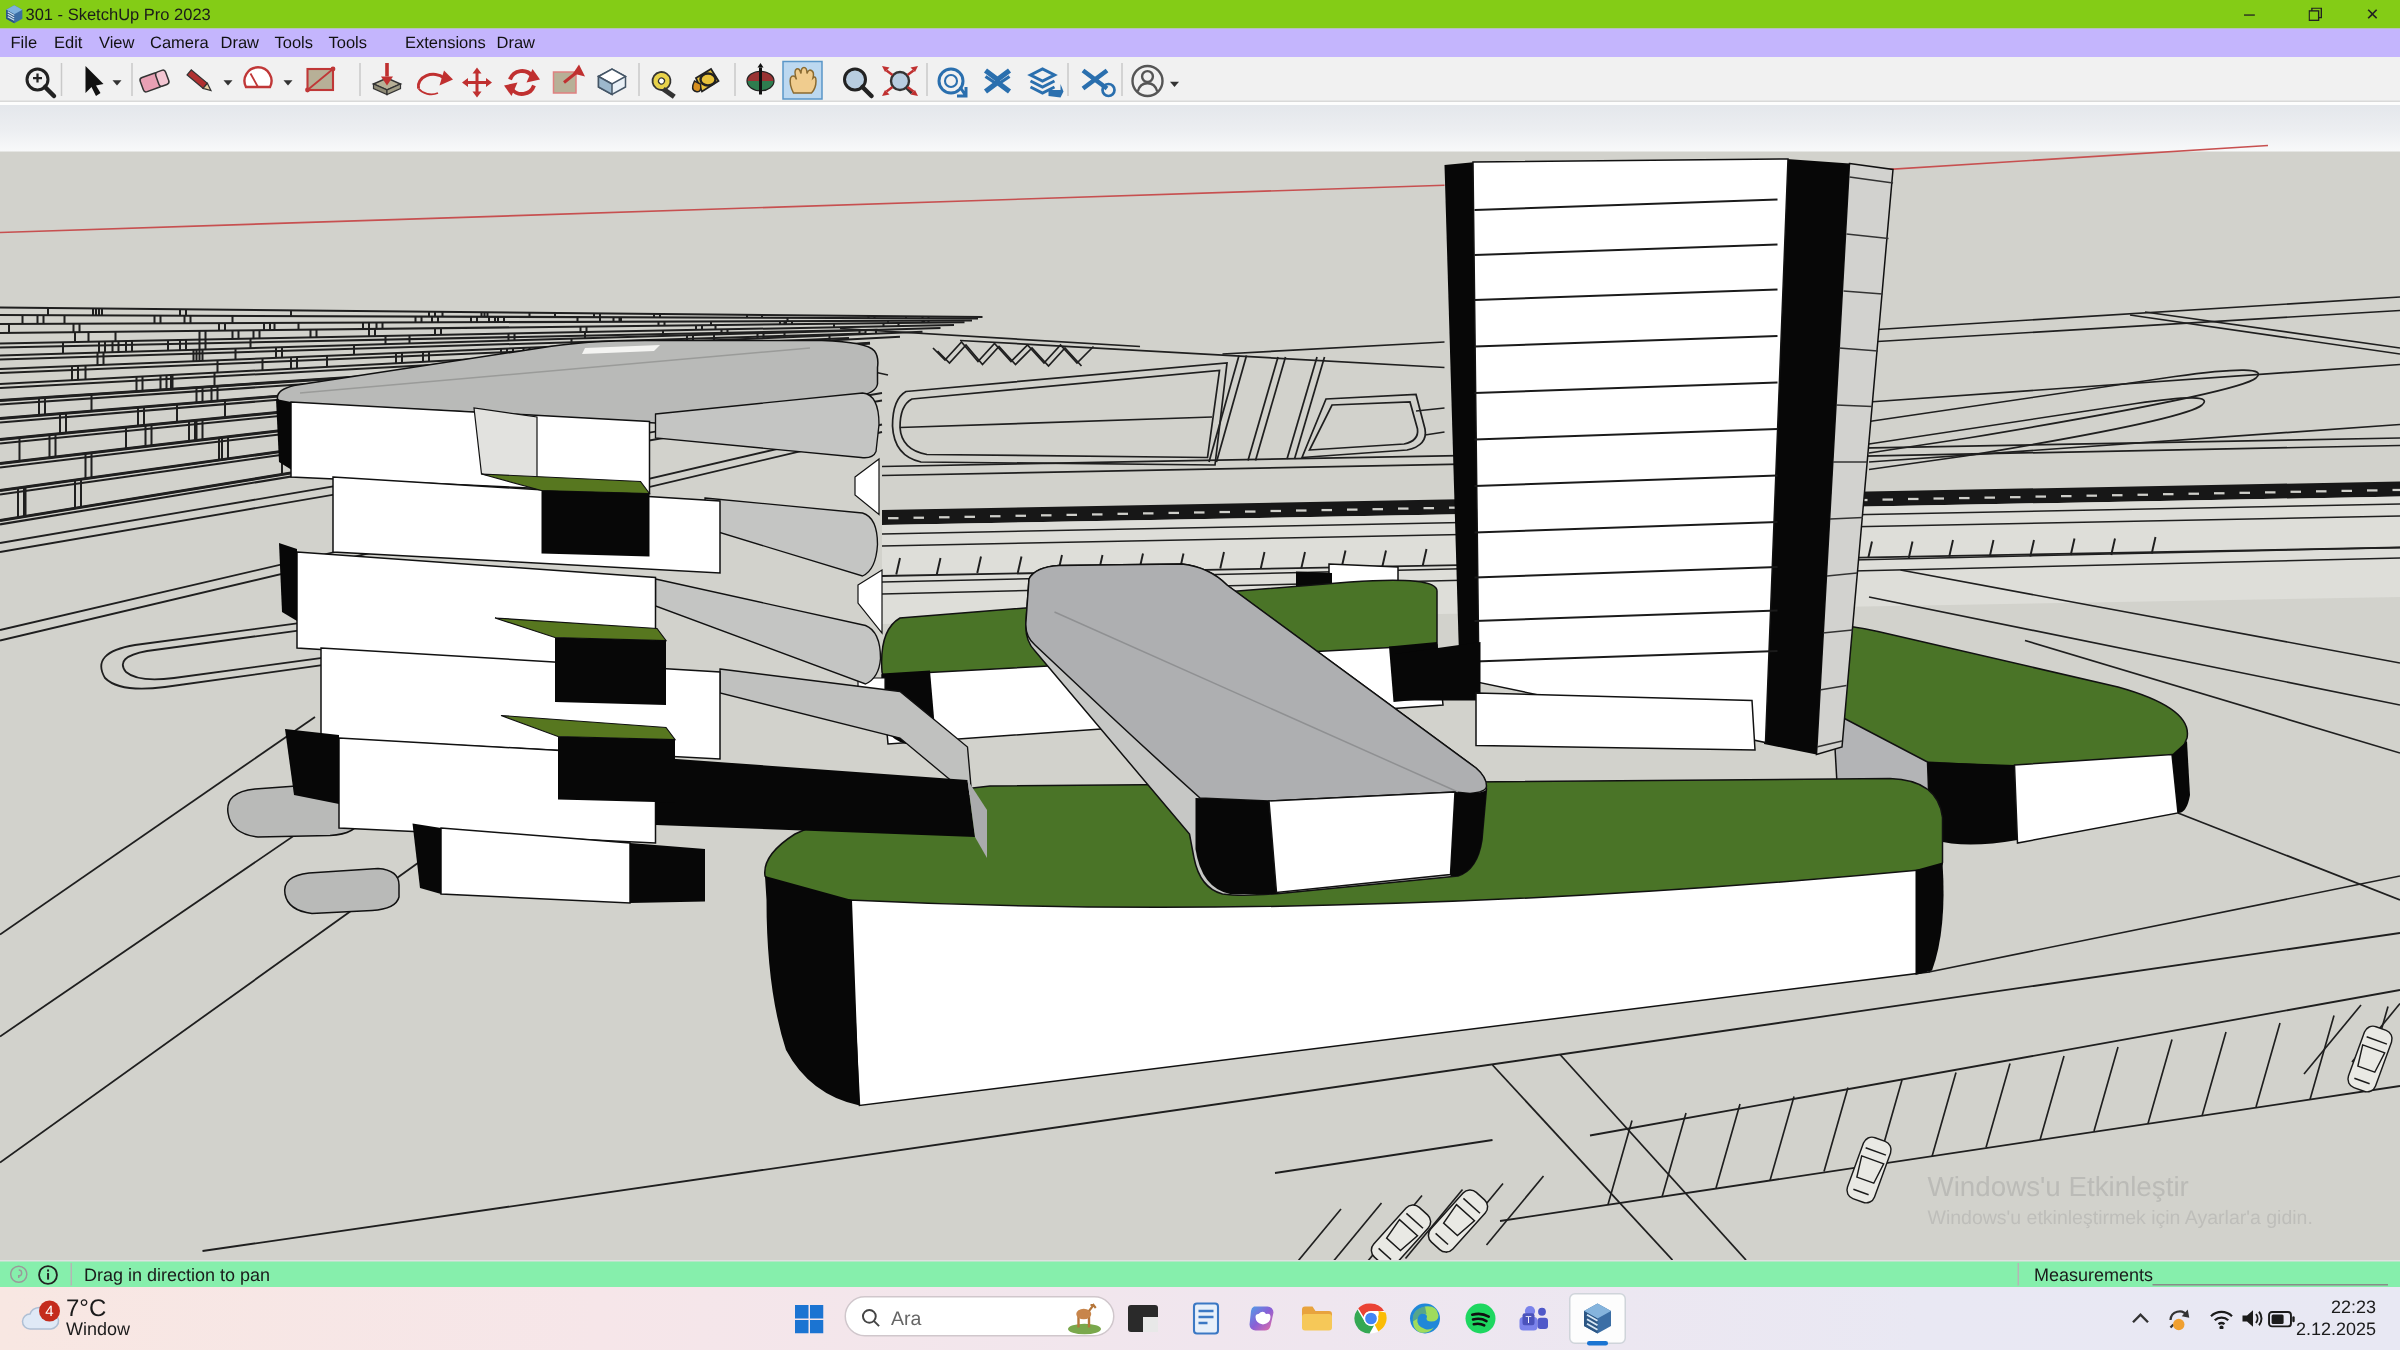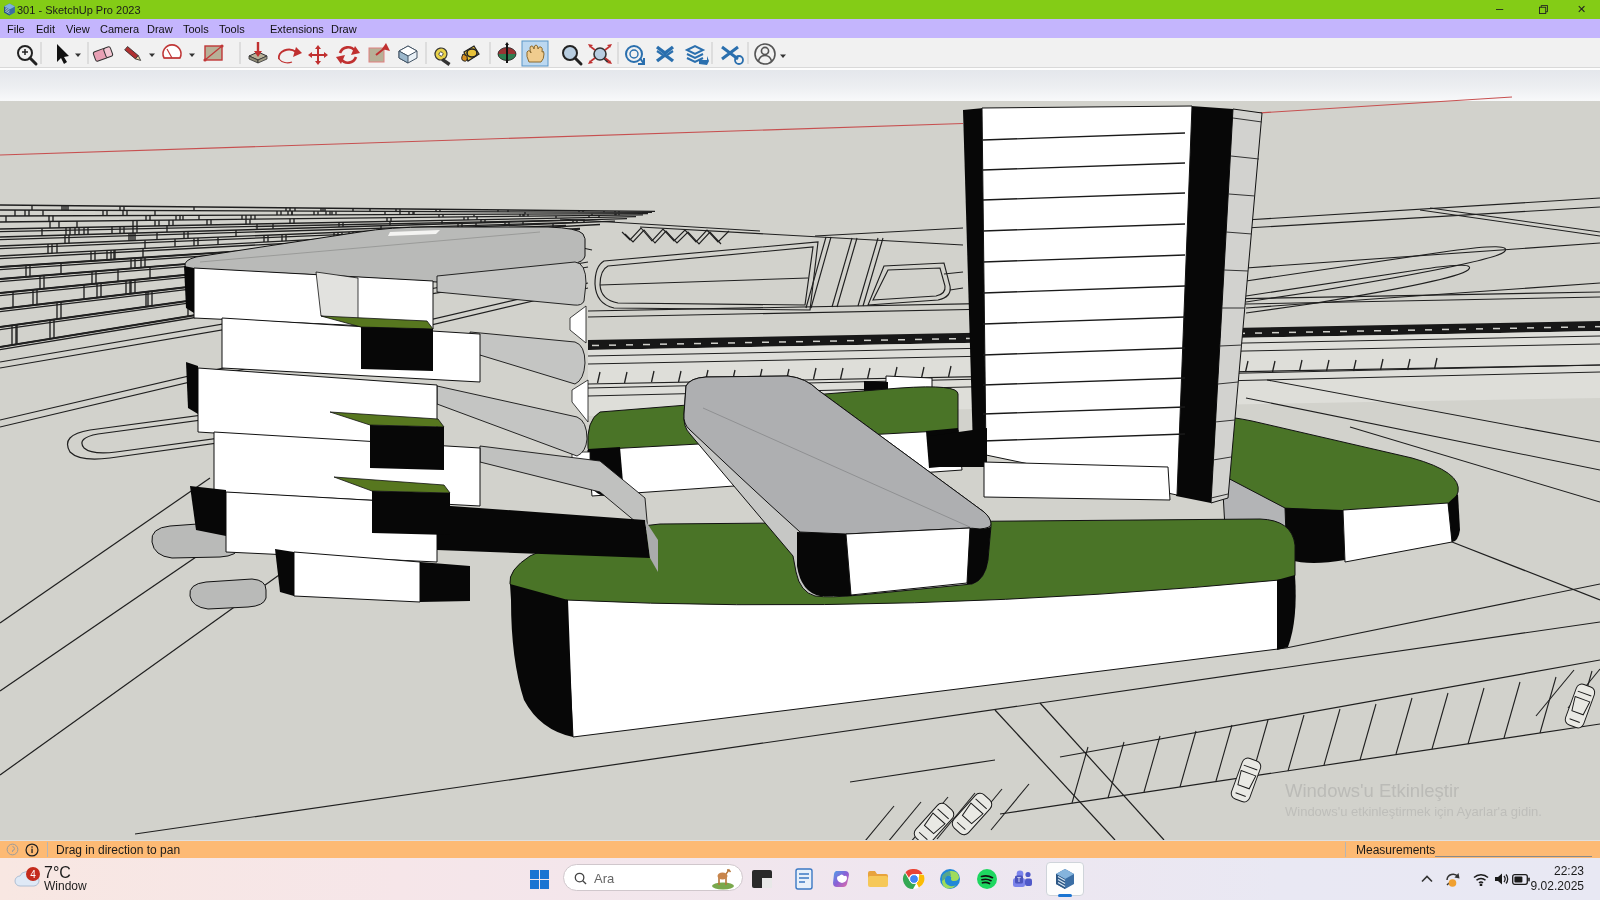--- a/index.html
+++ b/index.html
@@ -1,19 +1,19 @@
 <!DOCTYPE html>
 <html><head><meta charset="utf-8">
 <style>
 *{margin:0;padding:0;box-sizing:border-box}
 html,body{width:1600px;height:900px;overflow:hidden;font-family:"Liberation Sans",sans-serif;background:#d2d2cc}
 .titlebar{position:absolute;left:0;top:0;width:1600px;height:19px;background:#84cc16;font-size:11px;color:#1b1b1b}
 .menubar{position:absolute;left:0;top:19px;width:1600px;height:19px;background:#c4b5fd;font-size:11px;color:#111}
 .toolbar{position:absolute;left:0;top:38px;width:1600px;height:30px;background:#f1f1f1;border-bottom:1px solid #d9d9d9}
-.statusbar{position:absolute;left:0;top:840px;width:1600px;height:18px;background:#fdba74;border-top:1px solid #e0e0e0;font-size:12px;color:#1b1b1b}
+.statusbar{position:absolute;left:0;top:840px;width:1600px;height:18px;background:#86efac;border-top:1px solid #e0e0e0;font-size:12px;color:#1b1b1b}
 .taskbar{position:absolute;left:0;top:858px;width:1600px;height:42px;background:linear-gradient(90deg,#f8e7e2 0%,#f6e6e9 25%,#efe6ef 55%,#e9e8f3 80%,#e8e8f3 100%)}
 .vp{position:absolute;left:0;top:68px;width:1600px;height:772px}
 </style></head><body>
 <div class="vp"><svg width="1600" height="772" viewBox="0 68 1600 772">
       <defs>
         <linearGradient id="sky" x1="0" y1="68" x2="0" y2="101" gradientUnits="userSpaceOnUse">
           <stop offset="0" stop-color="#e3e6eb"></stop>
           <stop offset="0.55" stop-color="#eceef1"></stop>
           <stop offset="1" stop-color="#f8f9fa"></stop>
         </linearGradient>
@@ -868,13 +868,13 @@
     <svg width="16" height="14" style="position:absolute;left:1494px;top:14px" viewBox="0 0 16 14">
       <polygon points="1,5 4,5 8,1.5 8,12.5 4,9 1,9" fill="#1b1b1b"></polygon>
       <path d="M10,4 a4,4.5 0 0 1 0,6 M12,2.5 a6,6.5 0 0 1 0,9" fill="none" stroke="#1b1b1b" stroke-width="1.3"></path>
     </svg>
     <svg width="18" height="11" style="position:absolute;left:1512px;top:16px" viewBox="0 0 18 11">
       <rect x="0.7" y="0.7" width="14.6" height="9.6" rx="2" fill="none" stroke="#1b1b1b" stroke-width="1.3"></rect>
       <rect x="2.4" y="2.4" width="8" height="6.2" rx="1" fill="#1b1b1b"></rect>
       <rect x="16.2" y="3.5" width="1.6" height="4" rx="0.8" fill="#1b1b1b"></rect>
     </svg>
     <span style="position:absolute;left:1584px;top:6px;font-size:12px;color:#1b1b1b;transform:translateX(-100%)">22:23</span>
-    <span style="position:absolute;left:1584px;top:21px;font-size:12px;color:#1b1b1b;transform:translateX(-100%)">9.02.2025</span>
+    <span style="position:absolute;left:1584px;top:21px;font-size:12px;color:#1b1b1b;transform:translateX(-100%)">2.12.2025</span>
   </div>
 </body></html>

